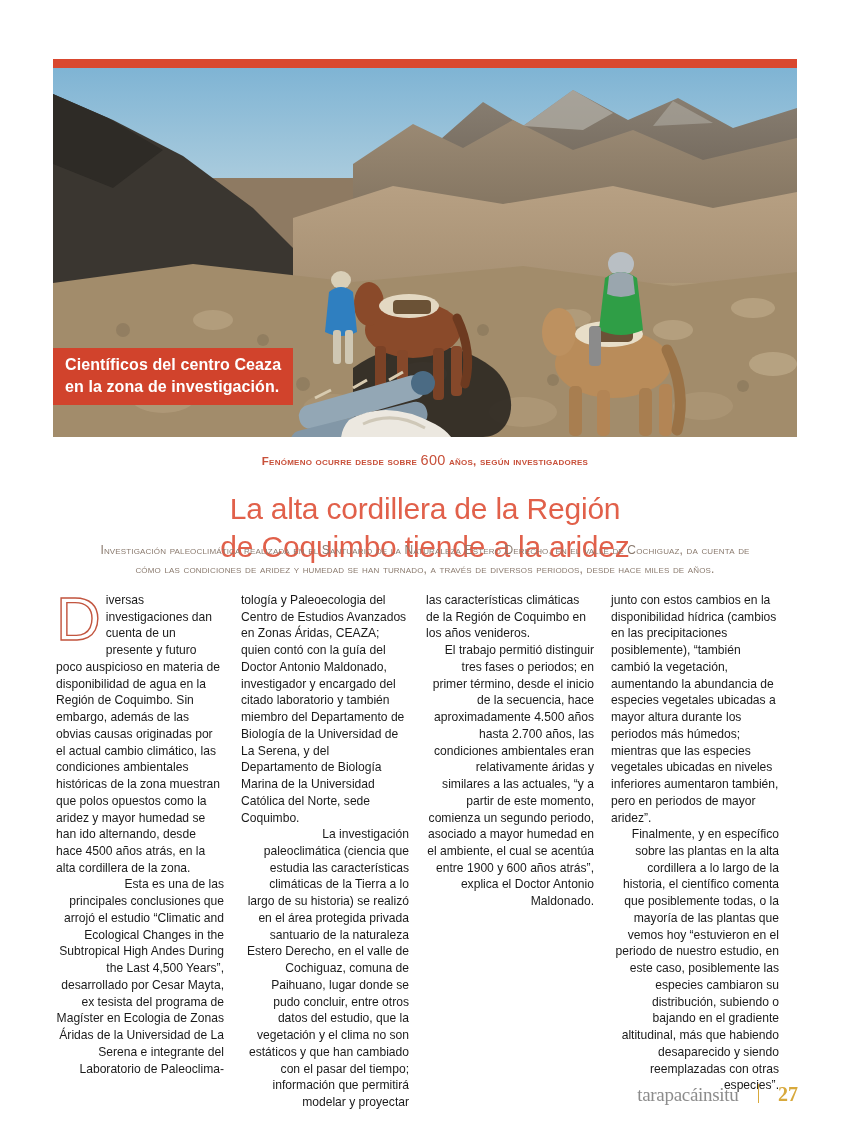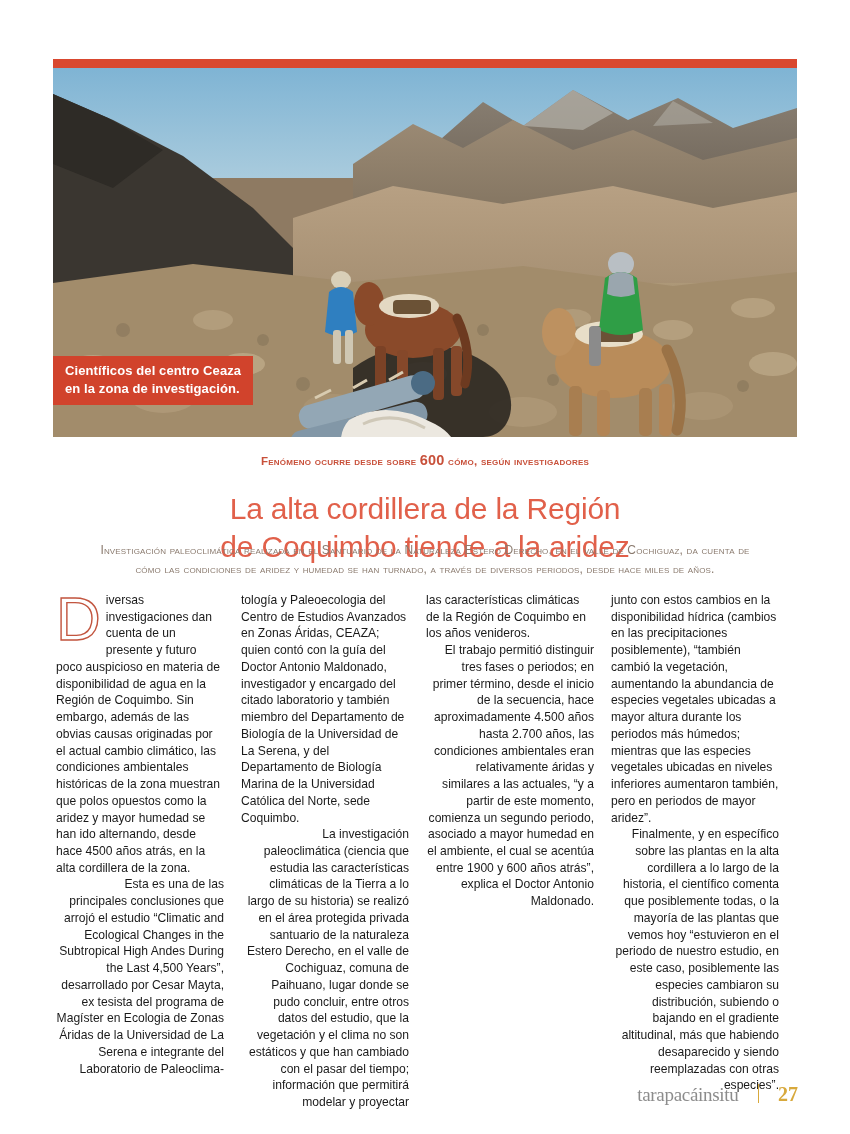--- a/index.html
+++ b/index.html
@@ -47,21 +47,21 @@
     background: #8e7a62;
   }
   .photo svg { display: block; width: 100%; height: 100%; }
 
   .photo-caption {
     position: absolute;
     left: 0px;
     bottom: 32px;
     background: #d1432c;
     color: #ffffff;
-    font-size: 13px;
+    font-size: 16px;
     font-weight: bold;
     line-height: 1.38;
     padding: 6px 12px 7px 12px;
     letter-spacing: 0.1px;
     white-space: pre-line;
   }
 
   
   .kicker {
     position: absolute;
@@ -69,21 +69,21 @@
     top: 452px;
     text-align: center;
     color: #c8503a;
     font-size: 11.5px;
     font-weight: bold;
     font-variant: small-caps;
     letter-spacing: 0.25px;
   }
   .kicker .big {
     font-size: 14.5px;
-    font-weight: bold;
+    font-weight: normal;
   }
 
   .headline {
     position: absolute;
     left: 0; right: 0;
     top: 470px;
     text-align: center;
     color: #e1604a;
     font-size: 30px;
     font-weight: 300;
@@ -291,21 +291,21 @@
 
         <path d="M296,352 q38,-22 86,4 q26,14 20,36 l-110,0 q-10,-24 4,-40 Z" fill="#ece8e0"></path>
         <path d="M310,356 q30,-14 62,4" stroke="#cfc8b8" stroke-width="3" fill="none"></path>
       </svg>
     </div>
     <div class="photo-caption">Científicos del centro Ceaza
 en la zona de investigación.</div>
   </div>
 
   <div class="kicker">
-    <span>Fenómeno ocurre desde sobre </span><span class="big">600</span><span> cómo, según investigadores</span>
+    <span>Fenómeno ocurre desde sobre </span><span class="big">600</span><span> años, según investigadores</span>
   </div>
 
   <h1 class="headline">La alta cordillera de la Región
 de Coquimbo tiende a la aridez</h1>
 
   <div class="standfirst">Investigación paleoclimática realizada en el Santuario de la Naturaleza Estero Derecho, en el valle de Cochiguaz, da cuenta de
 cómo las condiciones de aridez y humedad se han turnado, a través de diversos periodos, desde hace miles de años.</div>
 
   <div class="columns">
 

